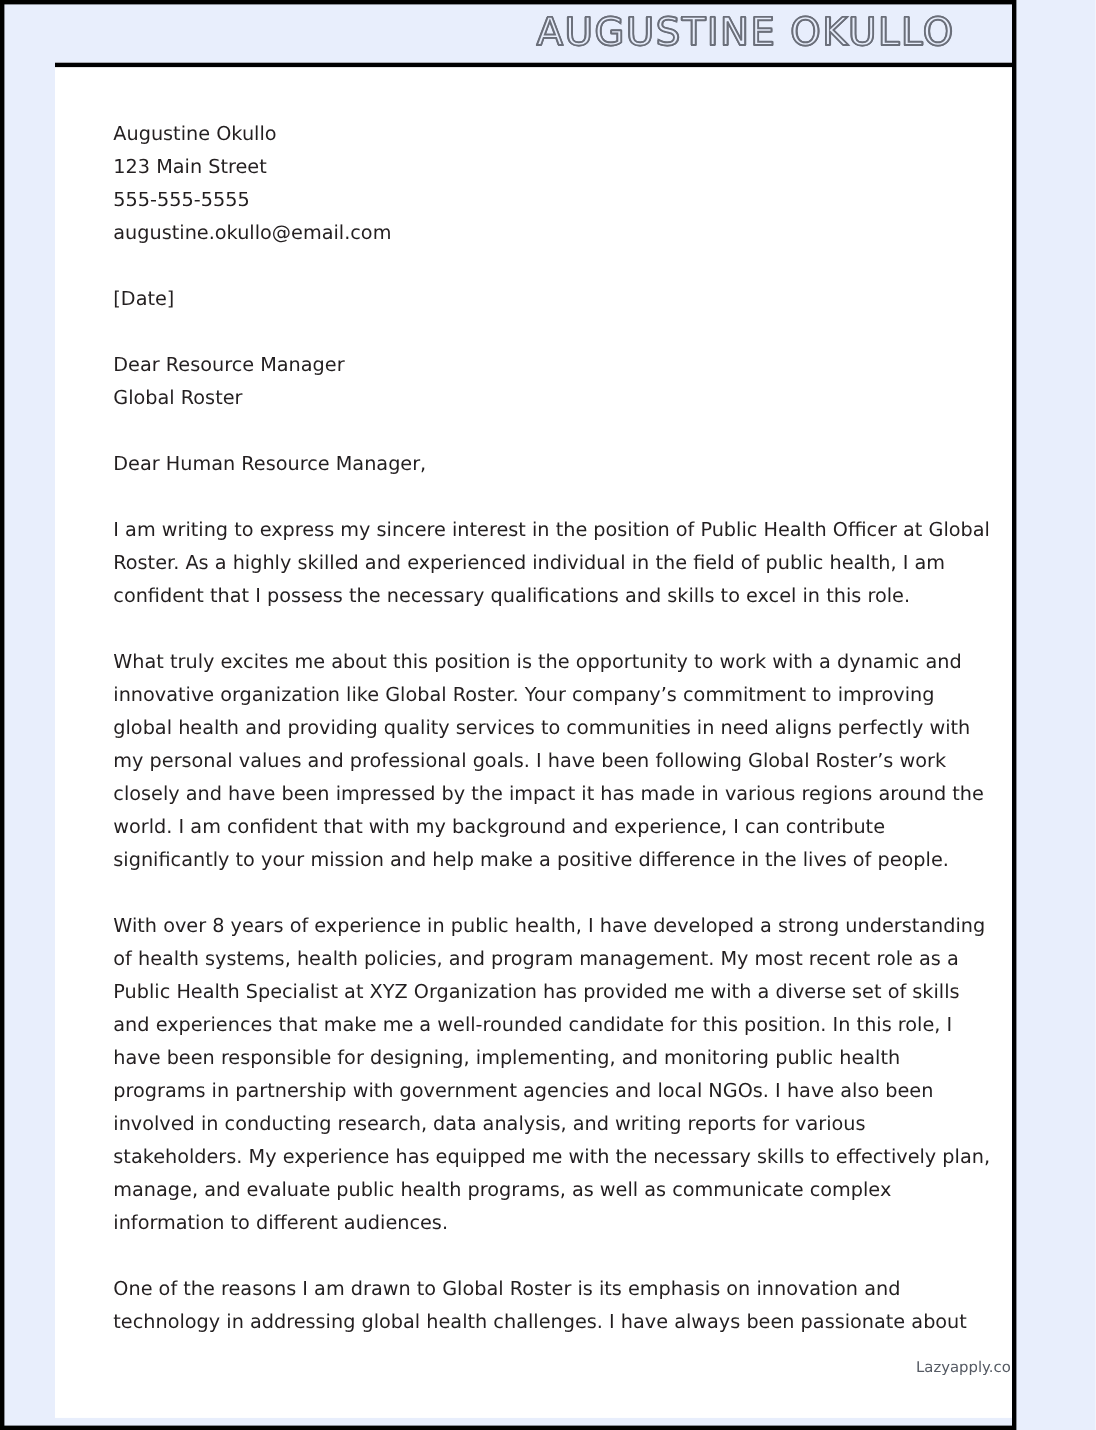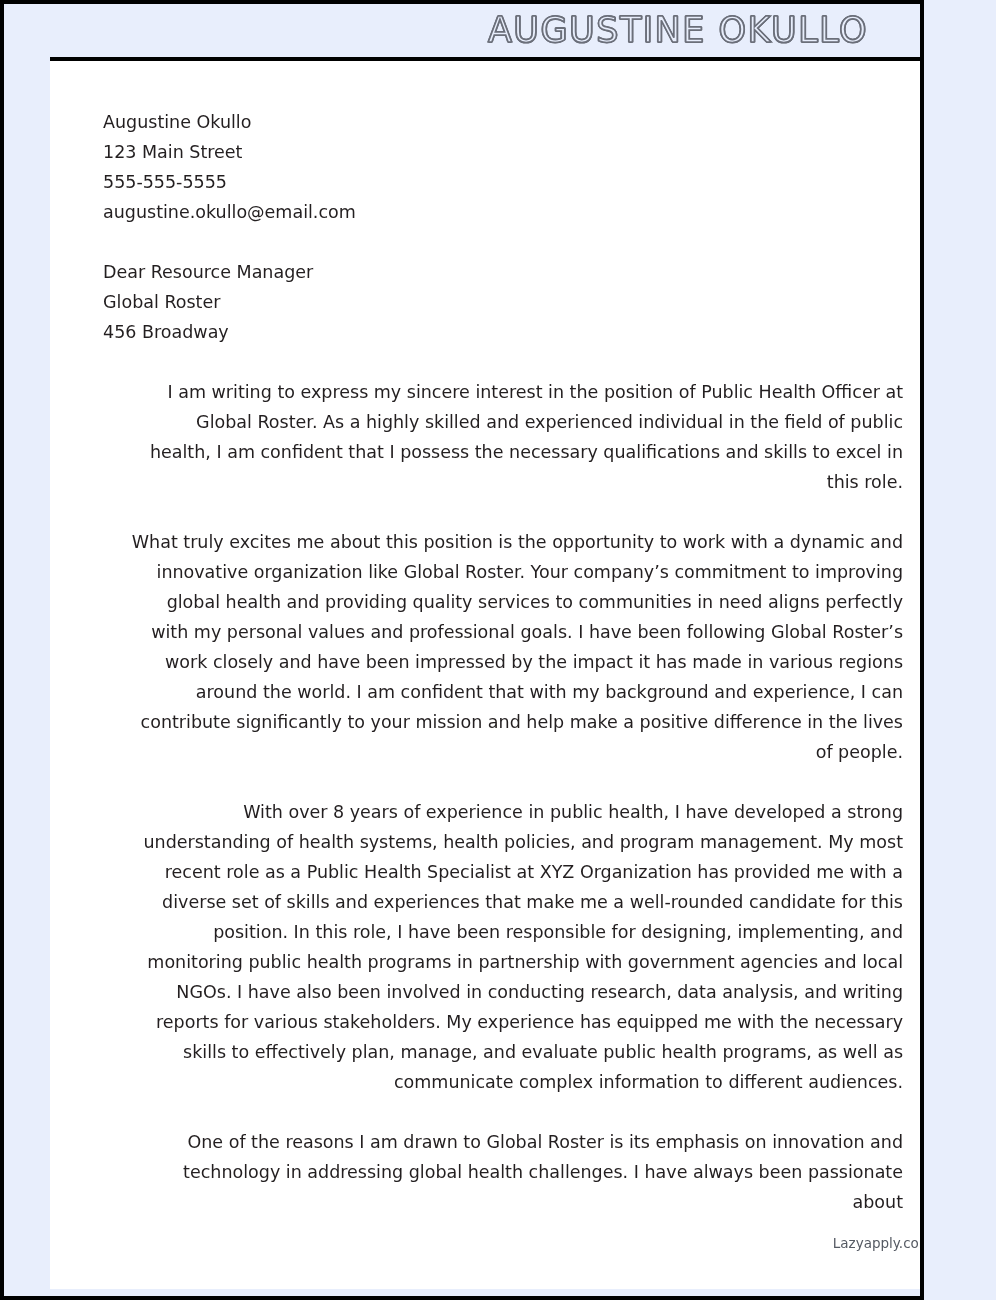--- a/index.html
+++ b/index.html
@@ -67,22 +67,21 @@
     color: #231f20;
   }
   .block {
     margin: 0 0 30px 0;
   }
   .line {
     white-space: pre-wrap;
   }
   .para {
     white-space: pre-wrap;
-    text-align: right;
-    margin-left: 28px;
+    text-align: left;
   }
   .watermark {
     position: absolute;
     right: 22px;
     bottom: 38px;
     font-size: 13.5px;
     color: #555a63;
     font-family: "DejaVu Sans", sans-serif;
   }
 </style>
@@ -98,27 +97,32 @@
   <div class="doc-sheet">
     <div class="doc-body">
 
       <div class="block">
         <div class="line">Augustine Okullo</div>
         <div class="line">123 Main Street</div>
         <div class="line">555-555-5555</div>
         <div class="line">augustine.okullo@email.com</div>
       </div>
 
+      <div class="block">
+        <div class="line">[Date]</div>
+      </div>
 
       <div class="block">
         <div class="line">Dear Resource Manager</div>
         <div class="line">Global Roster</div>
-        <div class="line">456 Broadway</div>
       </div>
 
+      <div class="block">
+        <div class="line">Dear Human Resource Manager,</div>
+      </div>
 
       <div class="block para">I am writing to express my sincere interest in the position of Public Health Officer at Global Roster. As a highly skilled and experienced individual in the field of public health, I am confident that I possess the necessary qualifications and skills to excel in this role.</div>
       <div class="block para">What truly excites me about this position is the opportunity to work with a dynamic and innovative organization like Global Roster. Your company’s commitment to improving global health and providing quality services to communities in need aligns perfectly with my personal values and professional goals. I have been following Global Roster’s work closely and have been impressed by the impact it has made in various regions around the world. I am confident that with my background and experience, I can contribute significantly to your mission and help make a positive difference in the lives of people.</div>
       <div class="block para">With over 8 years of experience in public health, I have developed a strong understanding of health systems, health policies, and program management. My most recent role as a Public Health Specialist at XYZ Organization has provided me with a diverse set of skills and experiences that make me a well-rounded candidate for this position. In this role, I have been responsible for designing, implementing, and monitoring public health programs in partnership with government agencies and local NGOs. I have also been involved in conducting research, data analysis, and writing reports for various stakeholders. My experience has equipped me with the necessary skills to effectively plan, manage, and evaluate public health programs, as well as communicate complex information to different audiences.</div>
       <div class="block para">One of the reasons I am drawn to Global Roster is its emphasis on innovation and technology in addressing global health challenges. I have always been passionate about</div>
 
     </div>
 
     <div class="watermark">Lazyapply.com</div>
   </div>

